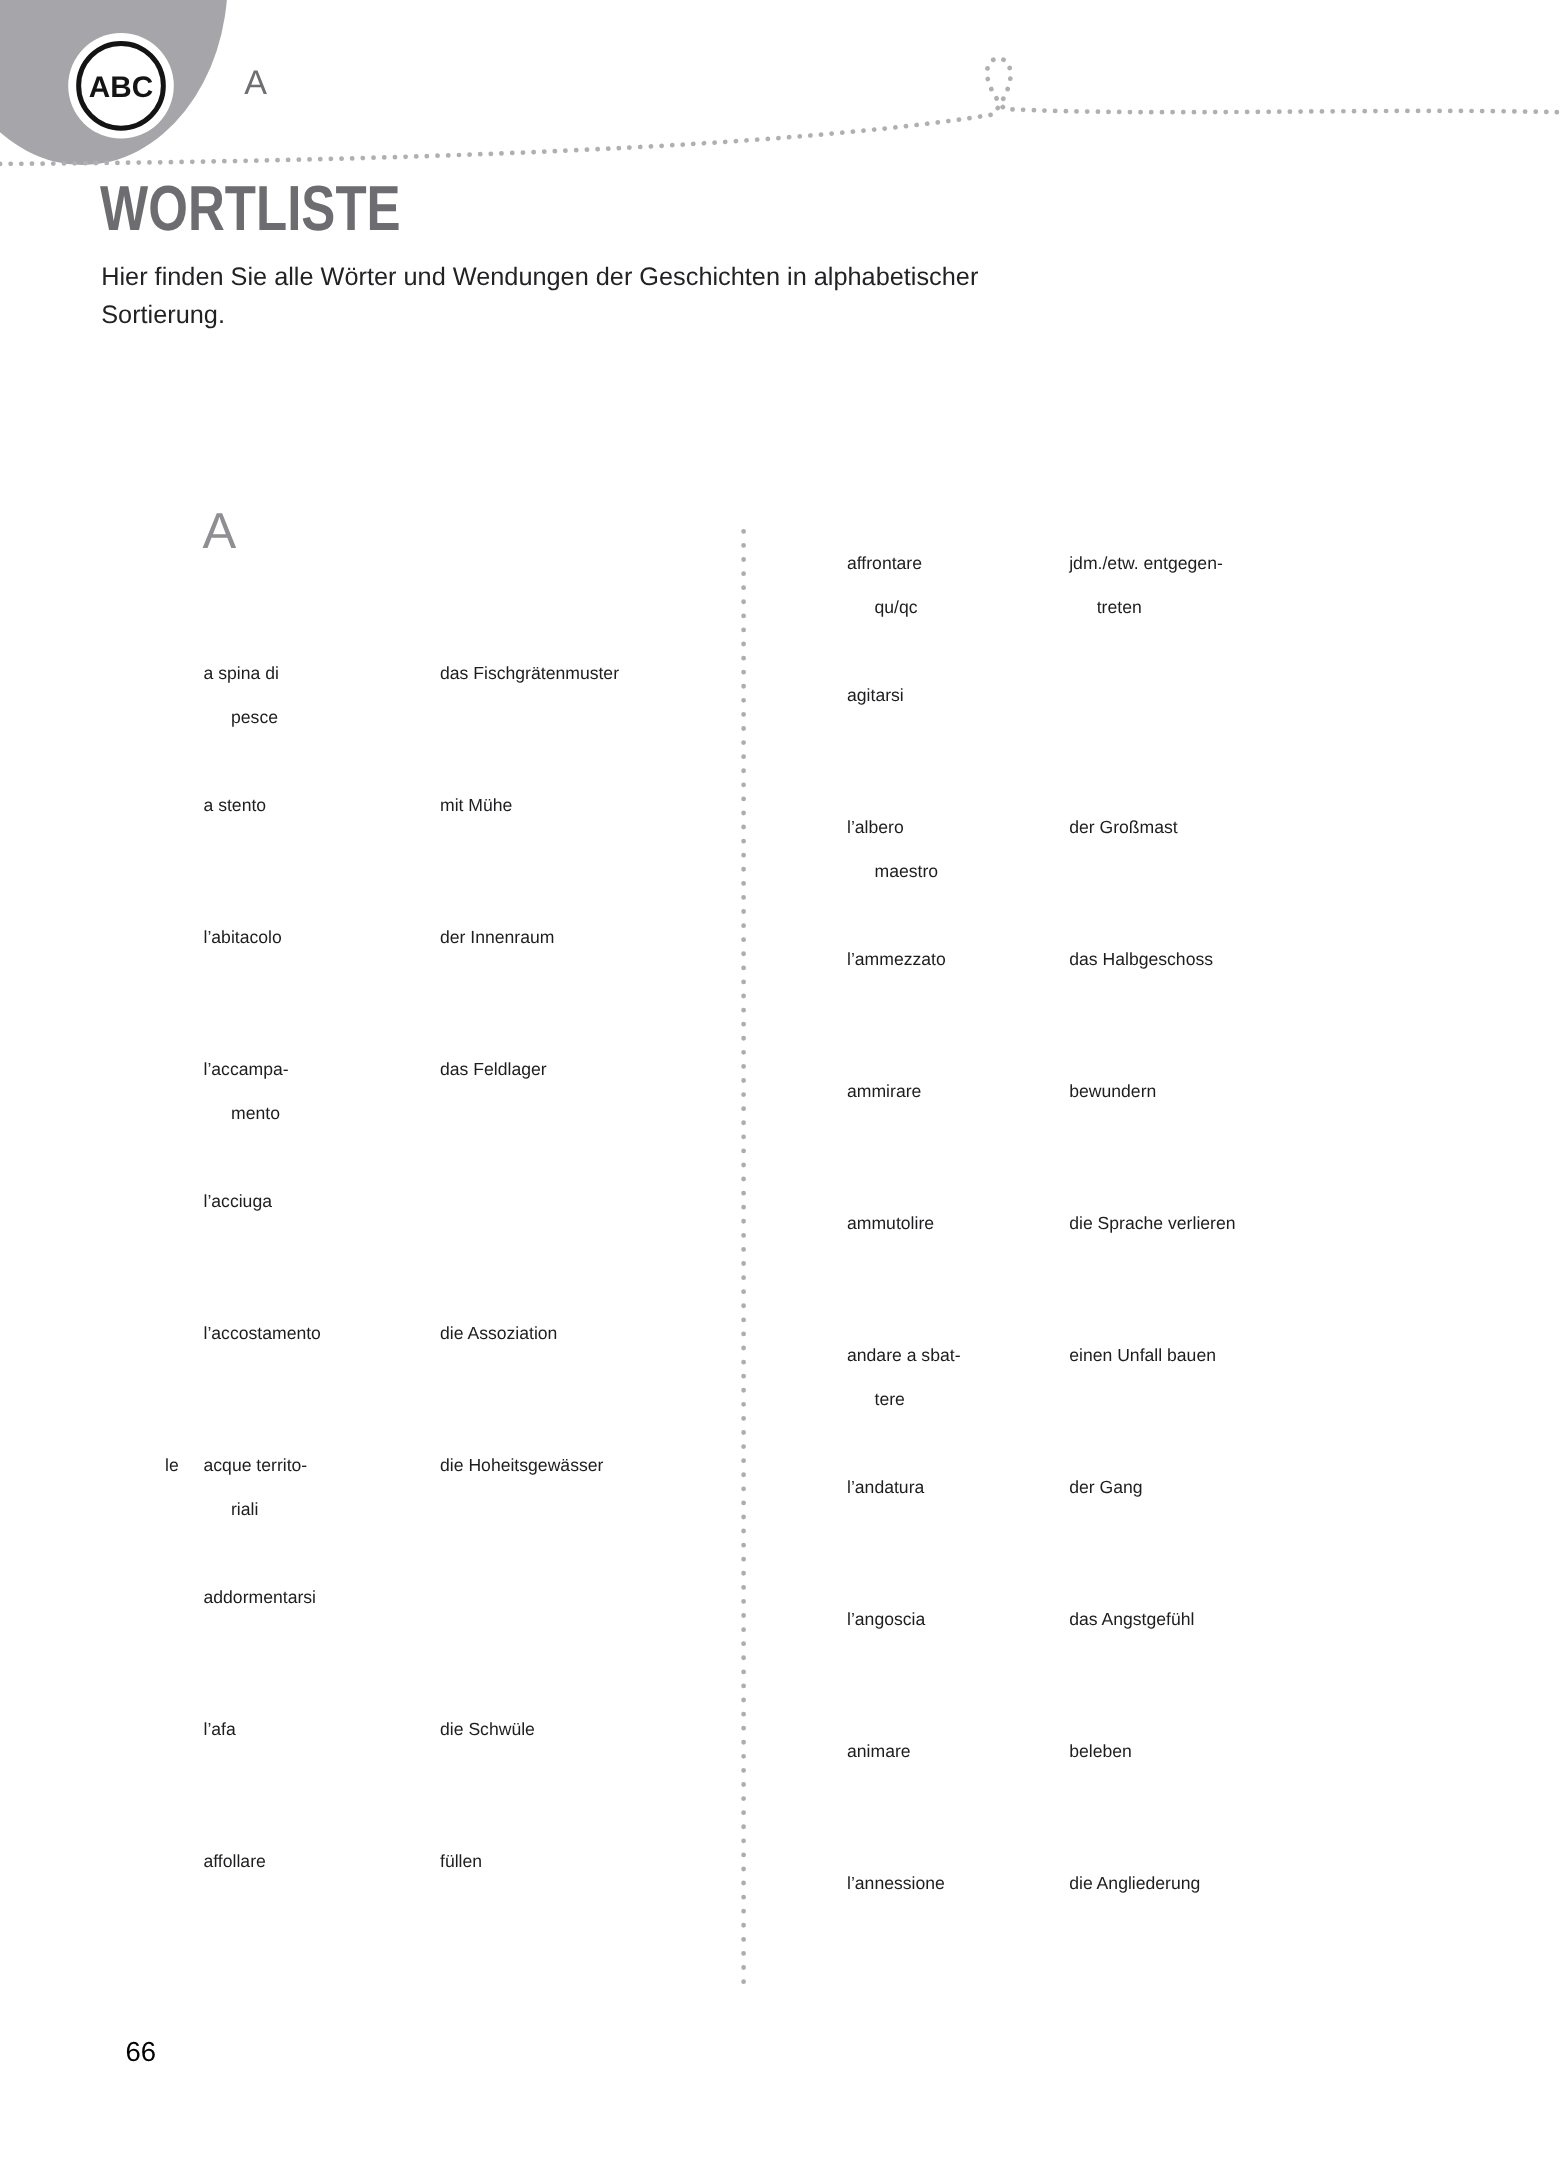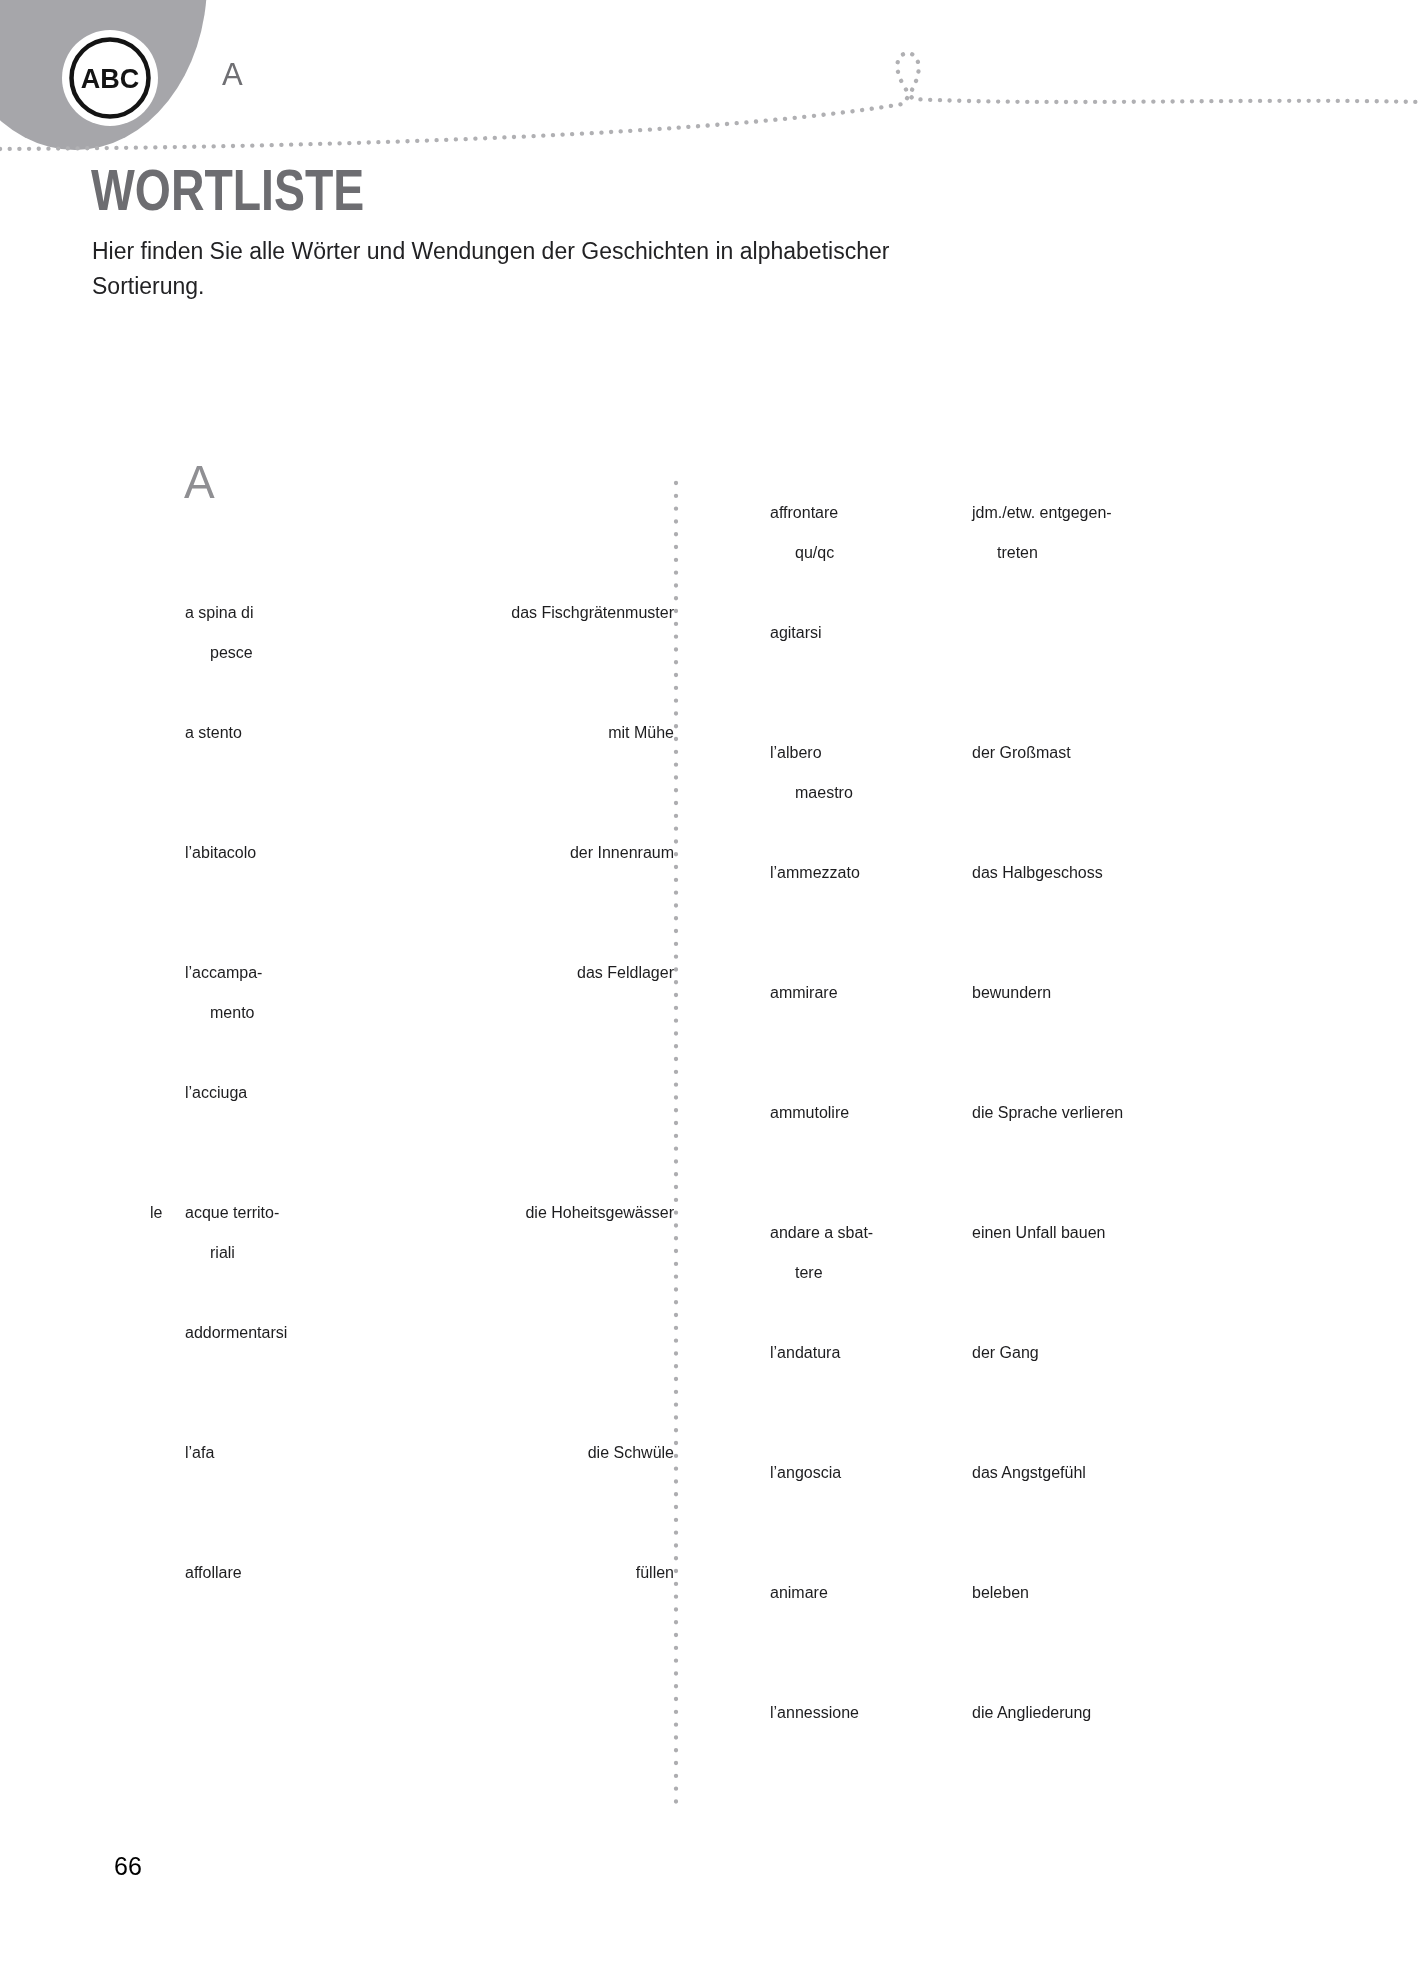--- a/index.html
+++ b/index.html
@@ -37,21 +37,21 @@
     font-size:46px; line-height:48px;
     color:#8f8f93;
   }
   .divider-svg { position:absolute; top:0; left:0; width:1418px; height:1985px; pointer-events:none; }
   .col { position:absolute; left:0; width:1418px; }
   .col-left  { top:593px; }
   .col-right { top:493px; }
   .entry { position:relative; height:120px; font-size:16px; line-height:40px; }
   .entry .article { position:absolute; left:150px; top:0; width:32px; }
   .col-left  .term  { position:absolute; left:185px; top:0; width:198px; }
-  .col-left  .trans { position:absolute; left:388px; top:0; width:286px;text-align:right; }
+  .col-left  .trans { position:absolute; left:400px; top:0; width:286px; }
   .col-right .term  { position:absolute; left:770px; top:0; width:198px; }
   .col-right .trans { position:absolute; left:972px; top:0; width:440px; }
   .line.indent { margin-left:25px; }
   
   .page-number {
     position:absolute; left:114px; top:1851px;
     font-size:25px; line-height:30px; color:#000000;
   }
 </style>
 </head>
@@ -121,20 +121,29 @@
           <div class="line">das Feldlager</div>
         </div>
   </div>
       <div class="entry">
     <span class="article"></span>
     <div class="term">
           <div class="line">l’acciuga</div>
         </div>
   </div>
       <div class="entry">
+    <span class="article"></span>
+    <div class="term">
+          <div class="line">l’accostamento</div>
+        </div>
+    <div class="trans">
+          <div class="line">die Assoziation</div>
+        </div>
+  </div>
+      <div class="entry">
     <span class="article">le</span>
     <div class="term">
           <div class="line">acque territo-</div>
           <div class="line indent">riali</div>
         </div>
     <div class="trans">
           <div class="line">die Hoheitsgewässer</div>
         </div>
   </div>
       <div class="entry">

